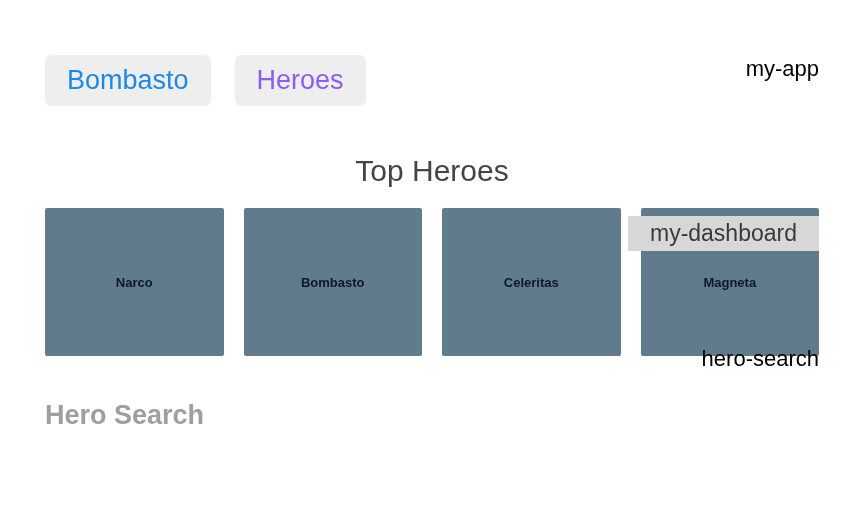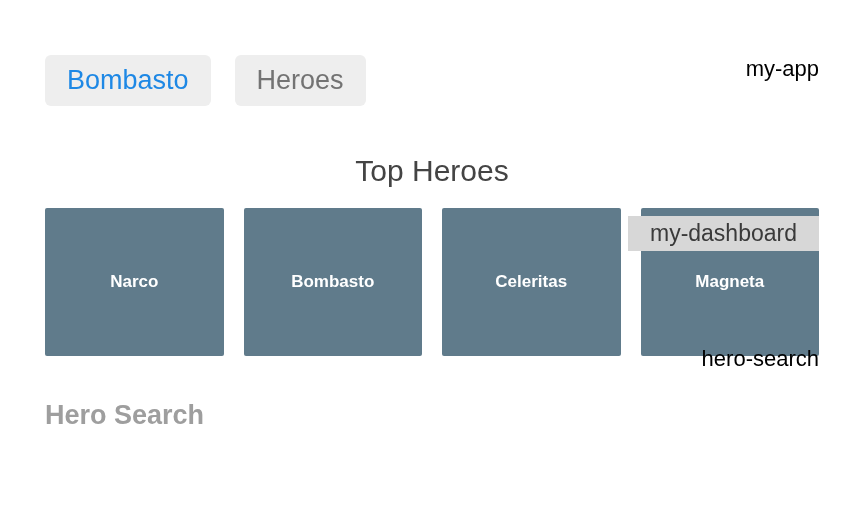--- a/index.html
+++ b/index.html
@@ -30,21 +30,21 @@
       gap: 24px;
       margin-bottom: 48px;
     }
     .nav-btn {
       background: #eeeeee;
       border: none;
       border-radius: 6px;
       padding: 10px 22px;
       font-size: 27px;
       font-weight: 400;
-      color: #737373;
+      color: #8b5cf6;
       cursor: pointer;
     }
     .nav-btn.active {
       color: #1e88e5;
     }
     .section-heading {
       font-size: 30px;
       font-weight: 400;
       color: #444444;
       text-align: center;
@@ -52,22 +52,22 @@
     }
     .hero-grid {
       display: flex;
       gap: 20px;
       justify-content: space-between;
       margin-bottom: 44px;
     }
     .hero-card {
       flex: 1;
       background: #607b8b;
-      color: #ffffff;
-      font-size: 17px;
+      color: #0f172a;
+      font-size: 13px;
       font-weight: 600;
       height: 148px;
       display: flex;
       align-items: center;
       justify-content: center;
       border-radius: 2px;
       cursor: pointer;
       text-align: right;
     }
     .search-heading {

